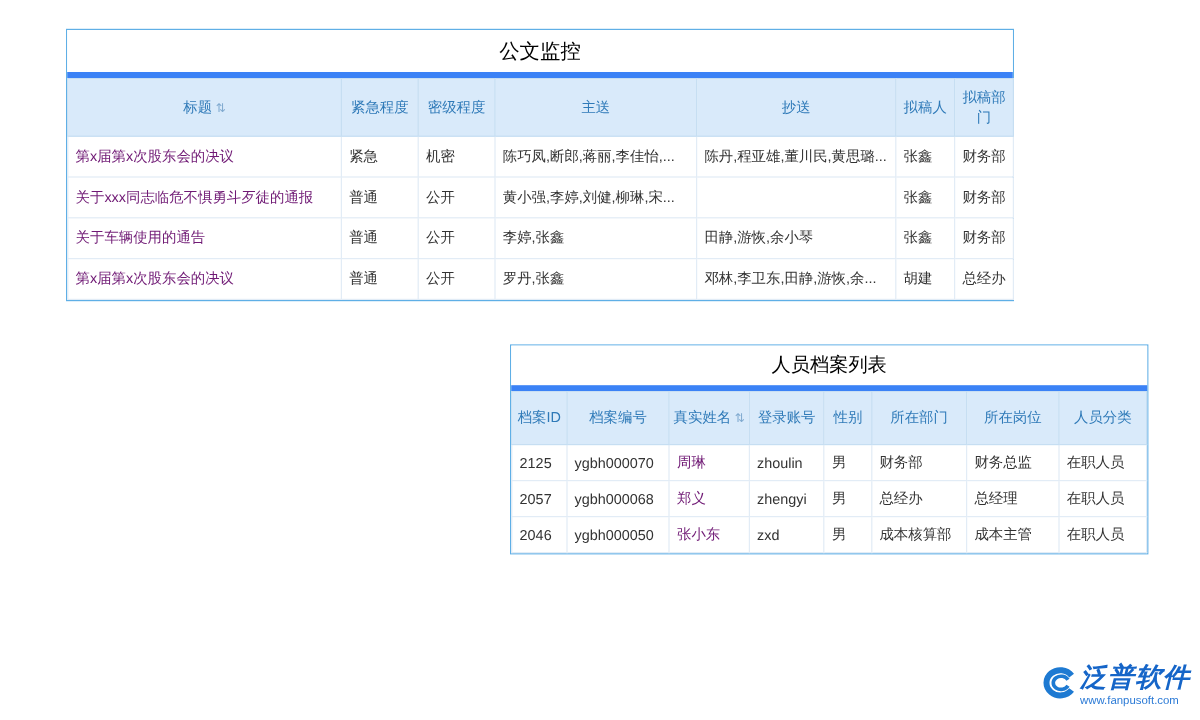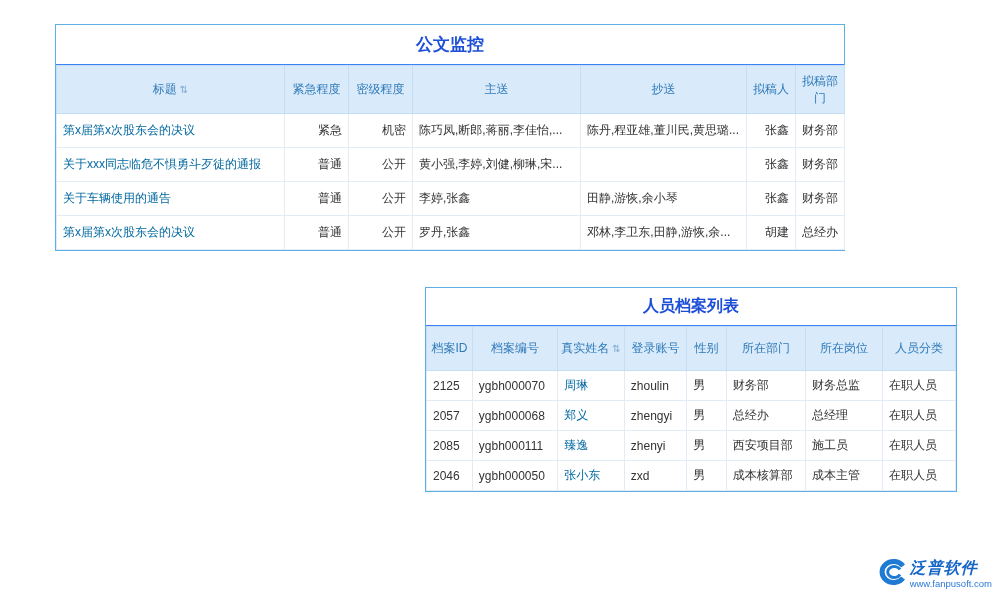--- a/index.html
+++ b/index.html
@@ -1,40 +1,40 @@
 <!DOCTYPE html>
 <html><head>
 <meta charset="utf-8">
 <style>
   *{box-sizing:border-box;margin:0;padding:0}
   html,body{width:1000px;height:600px;background:#ffffff;
     font-family:"Liberation Sans","DejaVu Sans",sans-serif;position:relative;overflow:hidden}
   .panel{position:absolute;background:#fff;border:1px solid #5fafe6}
   .panel-title{display:flex;align-items:center;justify-content:center;
-    font-weight:bold;color:#1d4ed8;border-bottom:1px solid #3b82f6;background:#fff}
+    font-weight:normal;color:#000000;border-bottom:5px solid #3b82f6;background:#fff}
   #doc-panel{left:55px;top:24px;width:790px}
   #doc-panel .panel-title{height:40px;font-size:17px}
   #person-panel{left:425px;top:287px;width:532px}
   #person-panel .panel-title{height:38px;font-size:16px}
   table{border-collapse:collapse;width:100%;table-layout:fixed}
   th{background:#d9eafa;color:#2f7ab8;font-weight:normal;font-size:12px;
      border:1px solid #c6def2;padding:3px 2px;vertical-align:middle;text-align:center;line-height:1.35}
   td{font-size:12px;color:#333;border:1px solid #e2ecf6;padding:3px 6px;
      overflow:hidden;white-space:nowrap;background:#fff}
   #doc-panel thead th{height:48px}
   #doc-panel tbody td{height:34px}
   #person-panel thead th{height:44px}
   #person-panel tbody td{height:30px;text-align:left}
   .left{text-align:left}
-  .center{text-align:right}
-  .link{color:#0369a1;cursor:pointer}
+  .center{text-align:left}
+  .link{color:#701a75;cursor:pointer}
   .sort{color:#7fa9cf;font-size:10px;margin-left:3px}
   #brand{position:absolute;right:8px;bottom:10px;display:flex;align-items:center;gap:4px}
   #brand .brand-text{display:flex;flex-direction:column;align-items:flex-start;line-height:1.1}
-  #brand .brand-name{font-weight:bold;font-style:italic;font-size:16px;color:#1565c8;letter-spacing:1px}
+  #brand .brand-name{font-weight:bold;font-style:italic;font-size:22px;color:#1565c8;letter-spacing:1px}
   #brand .brand-site{font-size:9.5px;color:#2b7ad6;margin-top:2px}
 </style>
 </head>
 <body>
 
 <div class="panel" id="doc-panel">
   <div class="panel-title">公文监控</div>
   <table>
     <colgroup>
       <col style="width:228px">
@@ -141,30 +141,20 @@
         <td>2057</td>
         <td>ygbh000068</td>
         <td><span class="link">郑义</span></td>
         <td>zhengyi</td>
         <td>男</td>
         <td>总经办</td>
         <td>总经理</td>
         <td>在职人员</td>
       </tr>
       <tr>
-        <td>2085</td>
-        <td>ygbh000111</td>
-        <td><span class="link">臻逸</span></td>
-        <td>zhenyi</td>
-        <td>男</td>
-        <td>西安项目部</td>
-        <td>施工员</td>
-        <td>在职人员</td>
-      </tr>
-      <tr>
         <td>2046</td>
         <td>ygbh000050</td>
         <td><span class="link">张小东</span></td>
         <td>zxd</td>
         <td>男</td>
         <td>成本核算部</td>
         <td>成本主管</td>
         <td>在职人员</td>
       </tr>
     </tbody>

